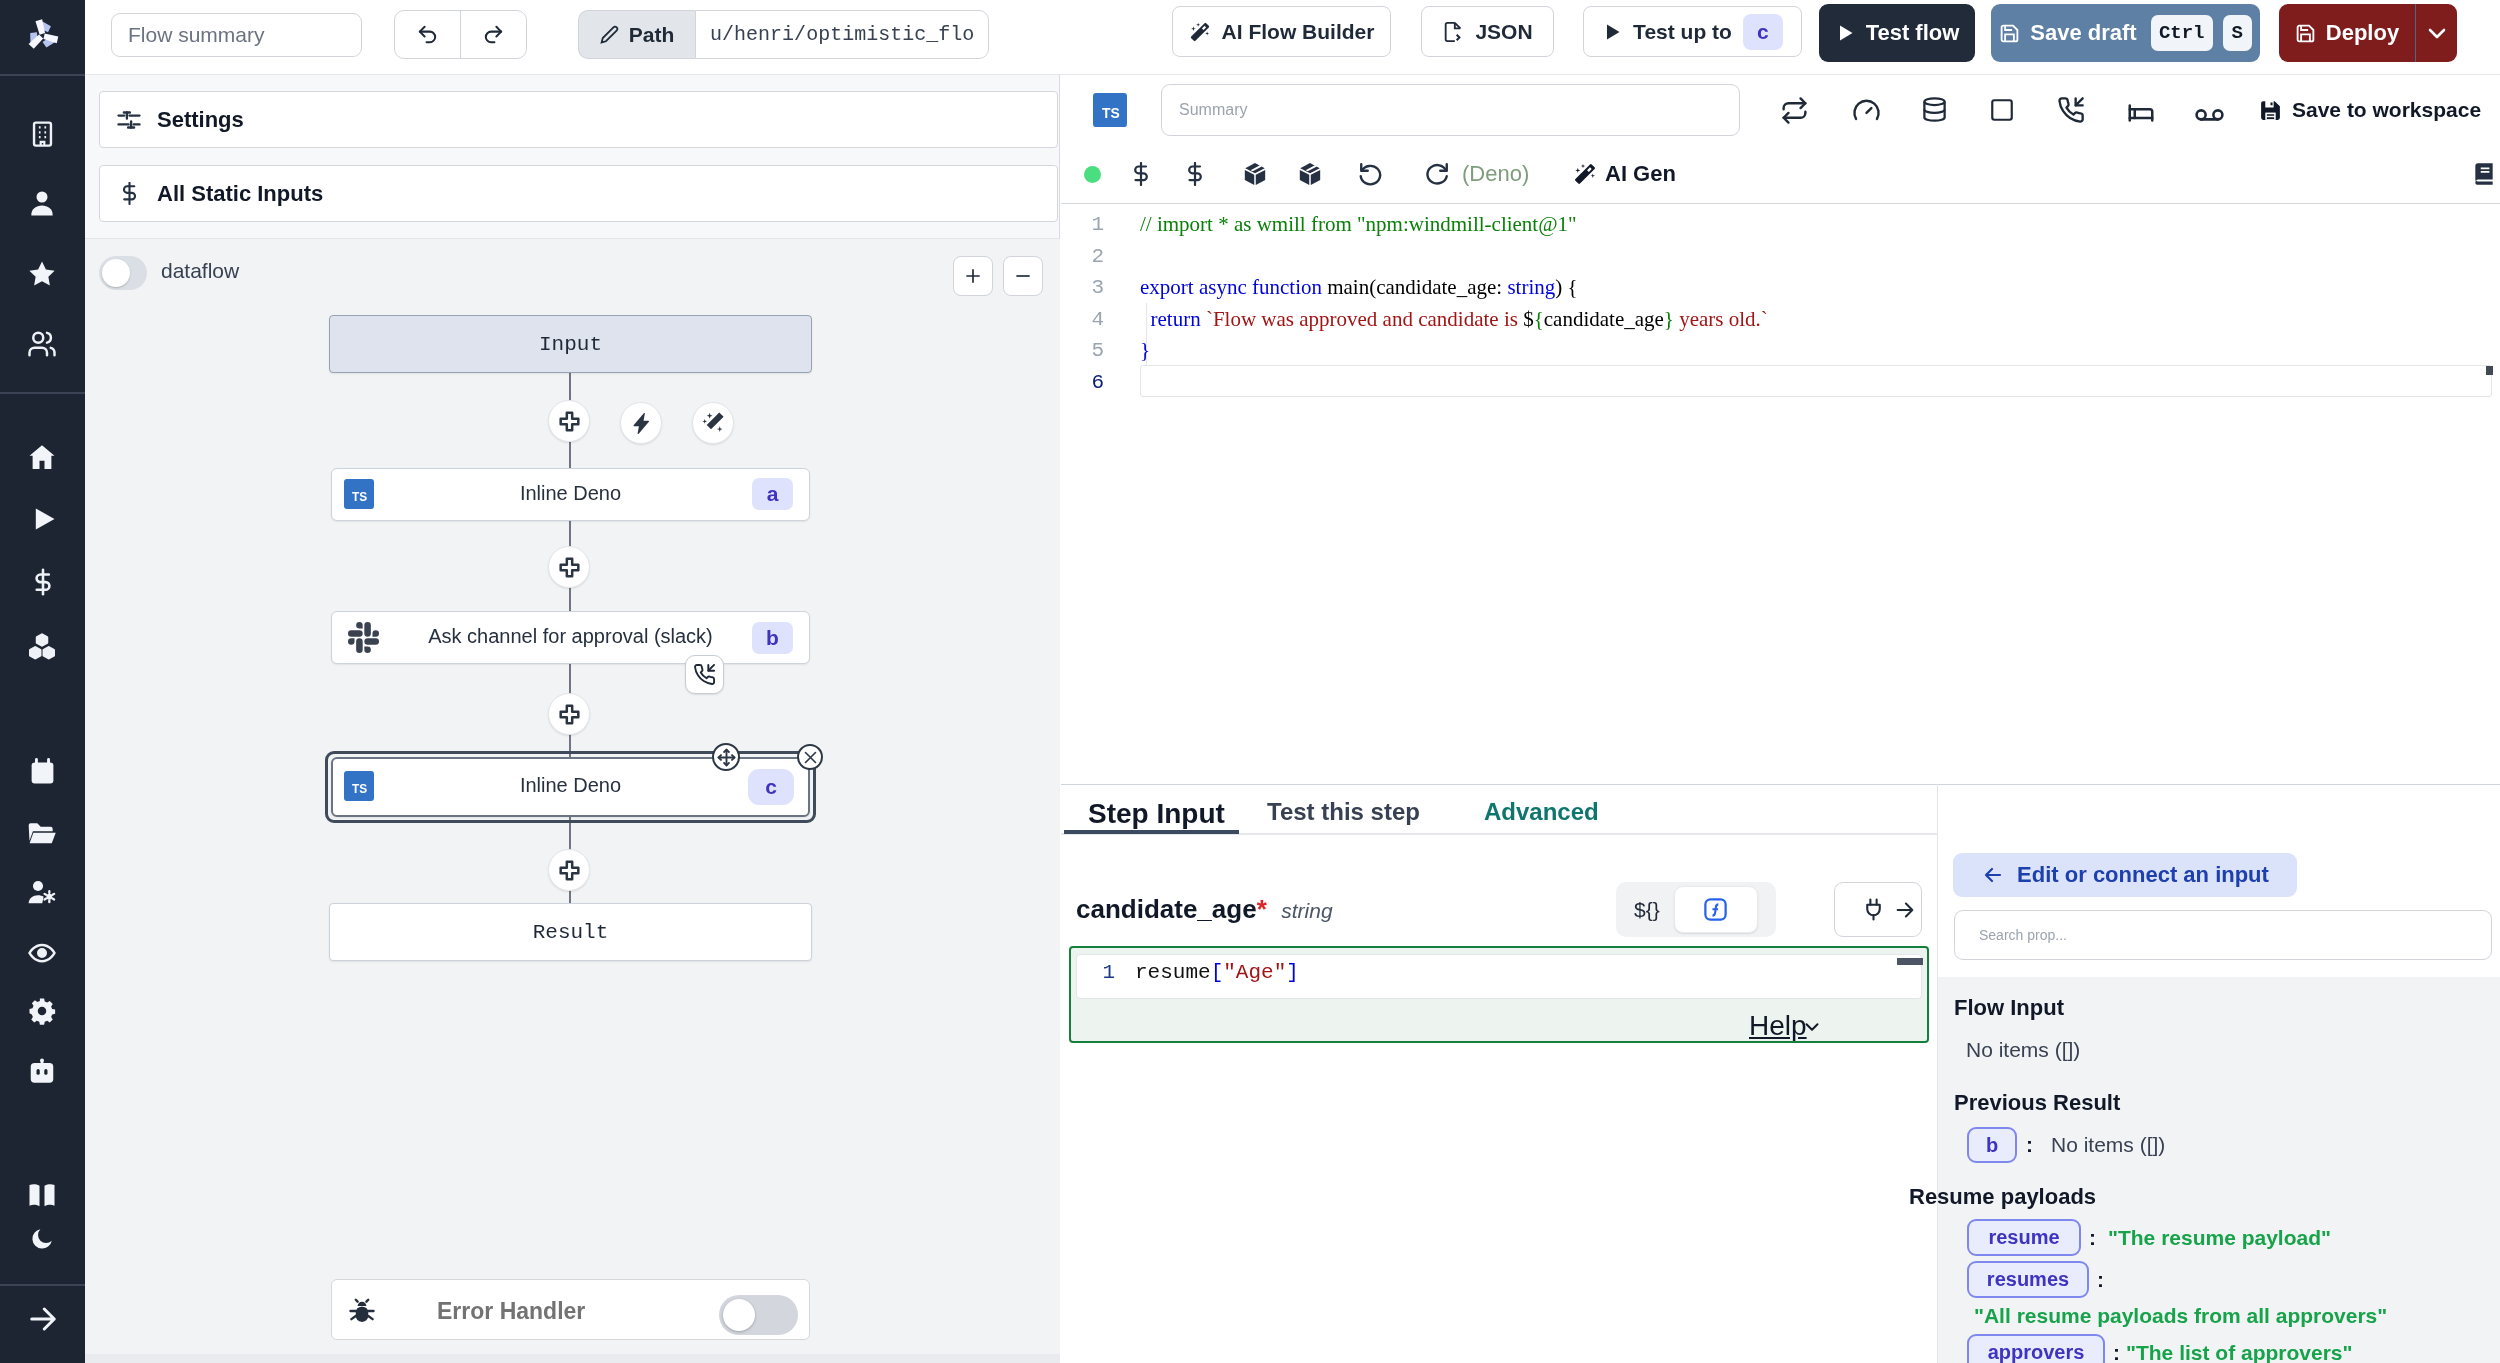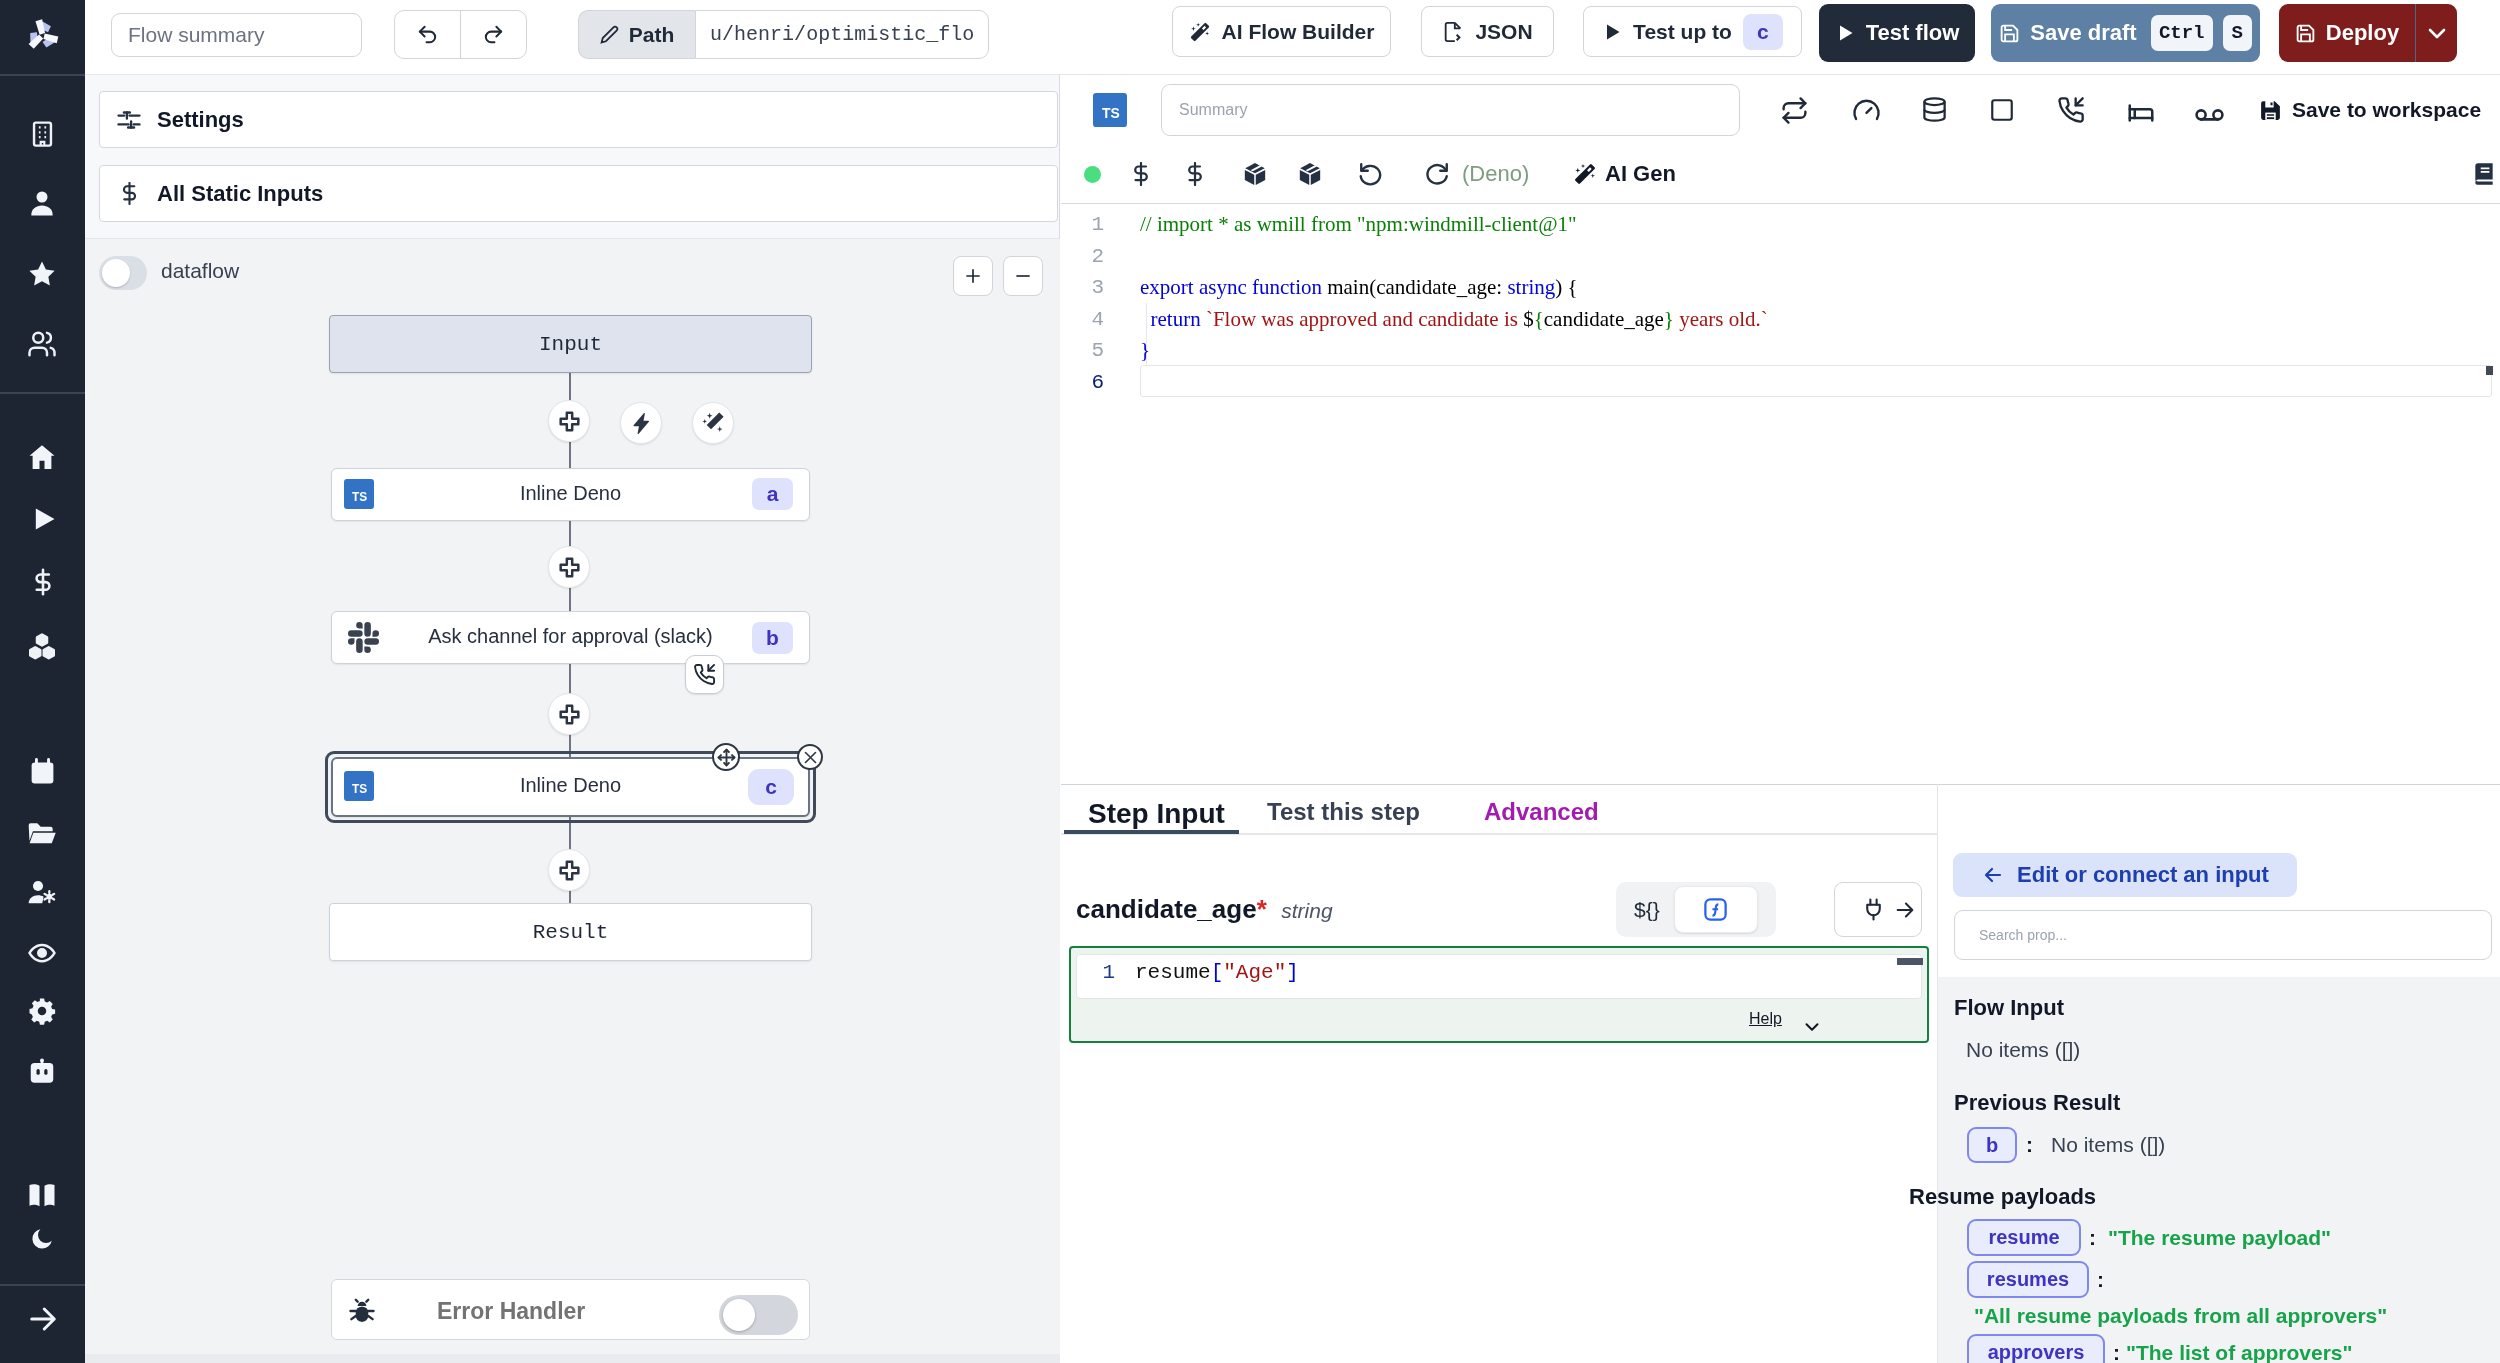--- a/index.html
+++ b/index.html
@@ -455,21 +455,21 @@
 <span style="color:#0004d8;">export</span> <span style="color:#0004d8;">async</span> <span style="color:#0004d8;">function</span> <span style="color:#000;">main(candidate_age: </span><span style="color:#0004d8;">string</span><span style="color:#000;">) {</span>
 <span style="color:#0004d8;">  return</span> <span style="color:#a31515;">`Flow was approved and candidate is </span><span style="color:#000;">$</span><span style="color:#0a8008;">{</span><span style="color:#000;">candidate_age</span><span style="color:#0a8008;">}</span><span style="color:#a31515;"> years old.`</span>
 <span style="color:#0004d8;">}</span></div>
  <div class="abs" style="left:1425px;top:162px;width:7px;height:9px;background:#424a55;"></div>
 </div>
 
 
 <div class="abs" style="left:1061px;top:833px;width:876px;height:2px;background:#e5e7eb;"></div>
 <div class="abs" style="left:1088px;top:798px;font-size:28px;font-weight:bold;color:#111827;">Step Input</div>
 <div class="abs" style="left:1267px;top:798px;font-size:24px;font-weight:bold;color:#374151;">Test this step</div>
-<div class="abs" style="left:1484px;top:798px;font-size:24px;font-weight:bold;color:#a21caf;">Advanced</div>
+<div class="abs" style="left:1484px;top:798px;font-size:24px;font-weight:bold;color:#0f766e;">Advanced</div>
 <div class="abs" style="left:1064px;top:830px;width:175px;height:4px;background:#3c4a61;"></div>
 
 <div class="abs" style="left:1076px;top:894px;font-size:26px;font-weight:bold;color:#111827;">candidate_age<span style="color:#dc2626;">*</span>&nbsp;&nbsp;<span style="font-size:21px;font-weight:normal;font-style:italic;color:#4b5563;">string</span></div>
 <div class="abs flex" style="left:1616px;top:882px;width:160px;height:55px;background:#f1f2f4;border-radius:10px;padding-left:18px;gap:14px;">
  <span style="font-size:21px;color:#1f2937;">${}</span>
  <div style="width:84px;height:47px;background:#fff;border:1px solid #e8eaed;border-radius:9px;box-shadow:0 1px 2px rgba(0,0,0,0.1);display:flex;align-items:center;justify-content:center;">
   <svg width="27" height="27" viewBox="0 0 24 24" fill="none" stroke="#2563eb" stroke-width="2">
           <rect x="3" y="3" width="18" height="18" rx="4.5"></rect>
           <path d="M14.5 7.5c-2 0-2 1.2-2.2 2.7l-.6 4.6c-.2 1.5-.5 2.7-2.4 2.7M9.3 11.8h5" stroke-width="1.9"></path>
         </svg>
@@ -484,21 +484,21 @@
  <svg width="22" height="22" viewBox="0 0 24 24" fill="none" stroke="#1f2937" stroke-width="2.2" stroke-linecap="round" stroke-linejoin="round">
         <path d="M4 12h16M13 5l7 7-7 7"></path>
       </svg>
 </div>
 
 <div class="abs" style="left:1069px;top:946px;width:860px;height:97px;background:#edf3ee;border:2.5px solid #15803d;border-radius:4px;">
  <div style="position:absolute;left:5px;top:6px;width:846px;height:45px;background:#fff;border:1px solid #e3e6e8;border-radius:4px;"></div>
  <div class="abs mono" style="left:20px;top:13px;width:24px;text-align:right;font-size:21px;color:#1e3a8a;">1</div>
  <div class="abs mono" style="left:64px;top:13px;font-size:21px;"><span style="color:#111;">resume</span><span style="color:#0004d8;">[</span><span style="color:#a31515;">"Age"</span><span style="color:#0004d8;">]</span></div>
  <div class="abs" style="left:826px;top:10px;width:26px;height:7px;background:#4b5563;"></div>
- <div class="abs" style="left:678px;top:62px;font-size:16px;color:#111827;text-decoration:underline;">Help</div>
+ <div class="abs" style="left:678px;top:62px;font-size:28px;color:#111827;text-decoration:underline;">Help</div>
  <svg class="abs" style="left:730px;top:68px" width="22" height="22" viewBox="0 0 24 24" fill="none" stroke="#111827" stroke-width="2.2" stroke-linecap="round" stroke-linejoin="round">
         <path d="m6 9 6 6 6-6"></path>
       </svg>
 </div>
 
 <div class="abs" style="left:1937px;top:784px;width:1px;height:579px;background:#e2e5e9;"></div>
 <div class="abs" style="left:1953px;top:853px;width:344px;height:44px;background:#dbe3fa;border-radius:9px;display:flex;align-items:center;justify-content:center;gap:12px;color:#1e40af;font-size:22px;font-weight:bold;">
  <svg width="24" height="24" viewBox="0 0 24 24" fill="none" stroke="#1e40af" stroke-width="2.2" stroke-linecap="round" stroke-linejoin="round">
         <path d="M19 12H5M11 18l-6-6 6-6"></path>
       </svg>

